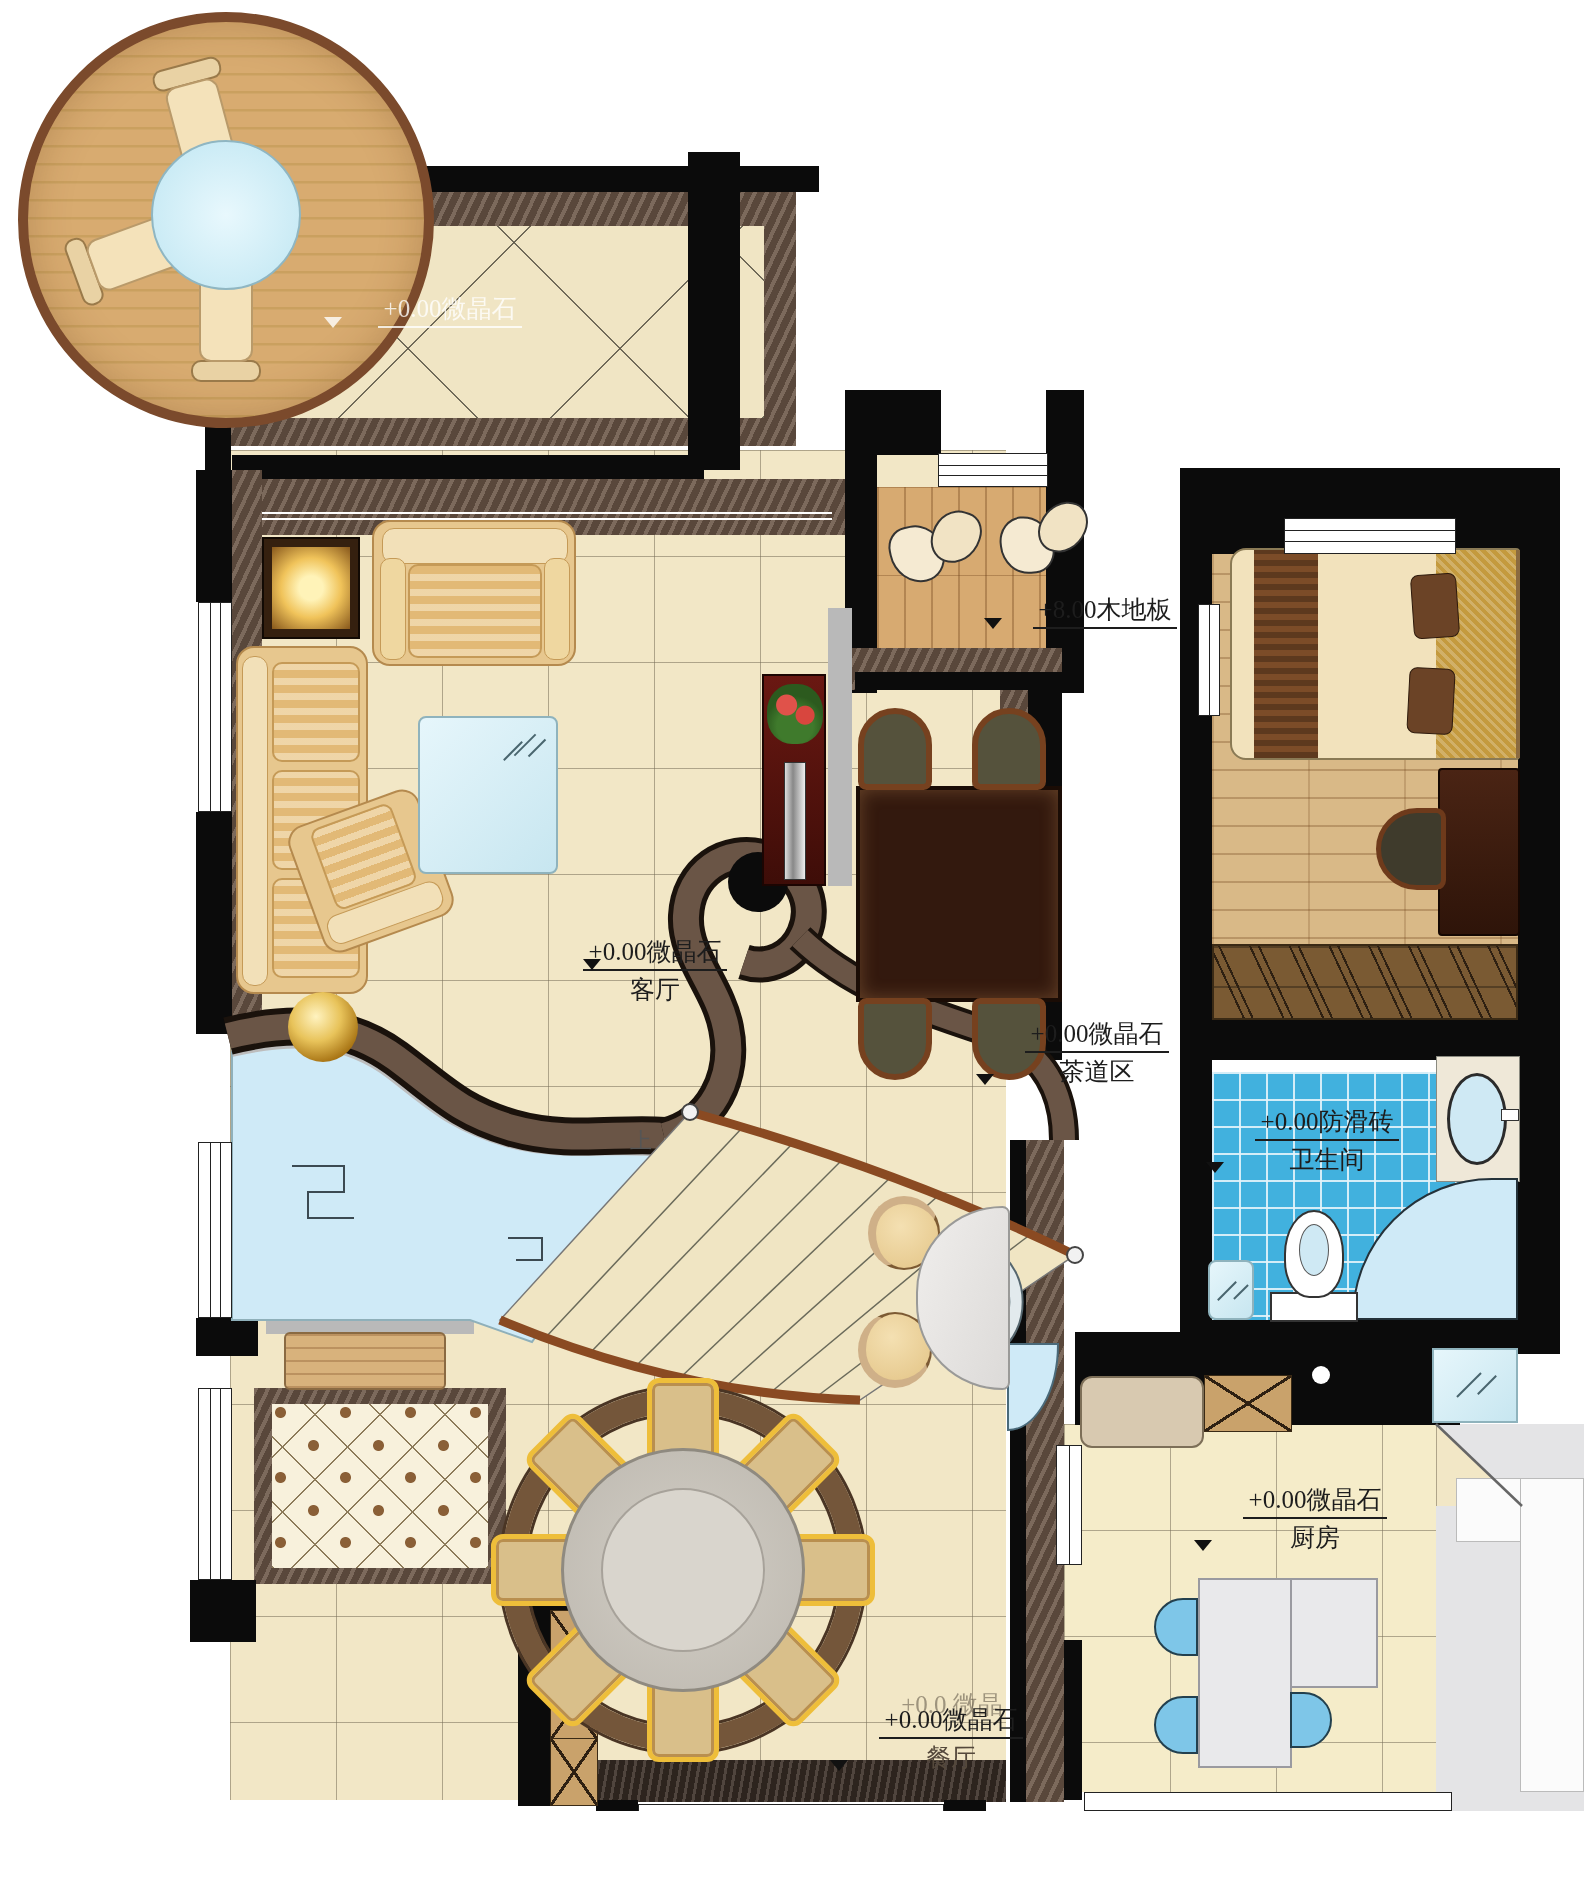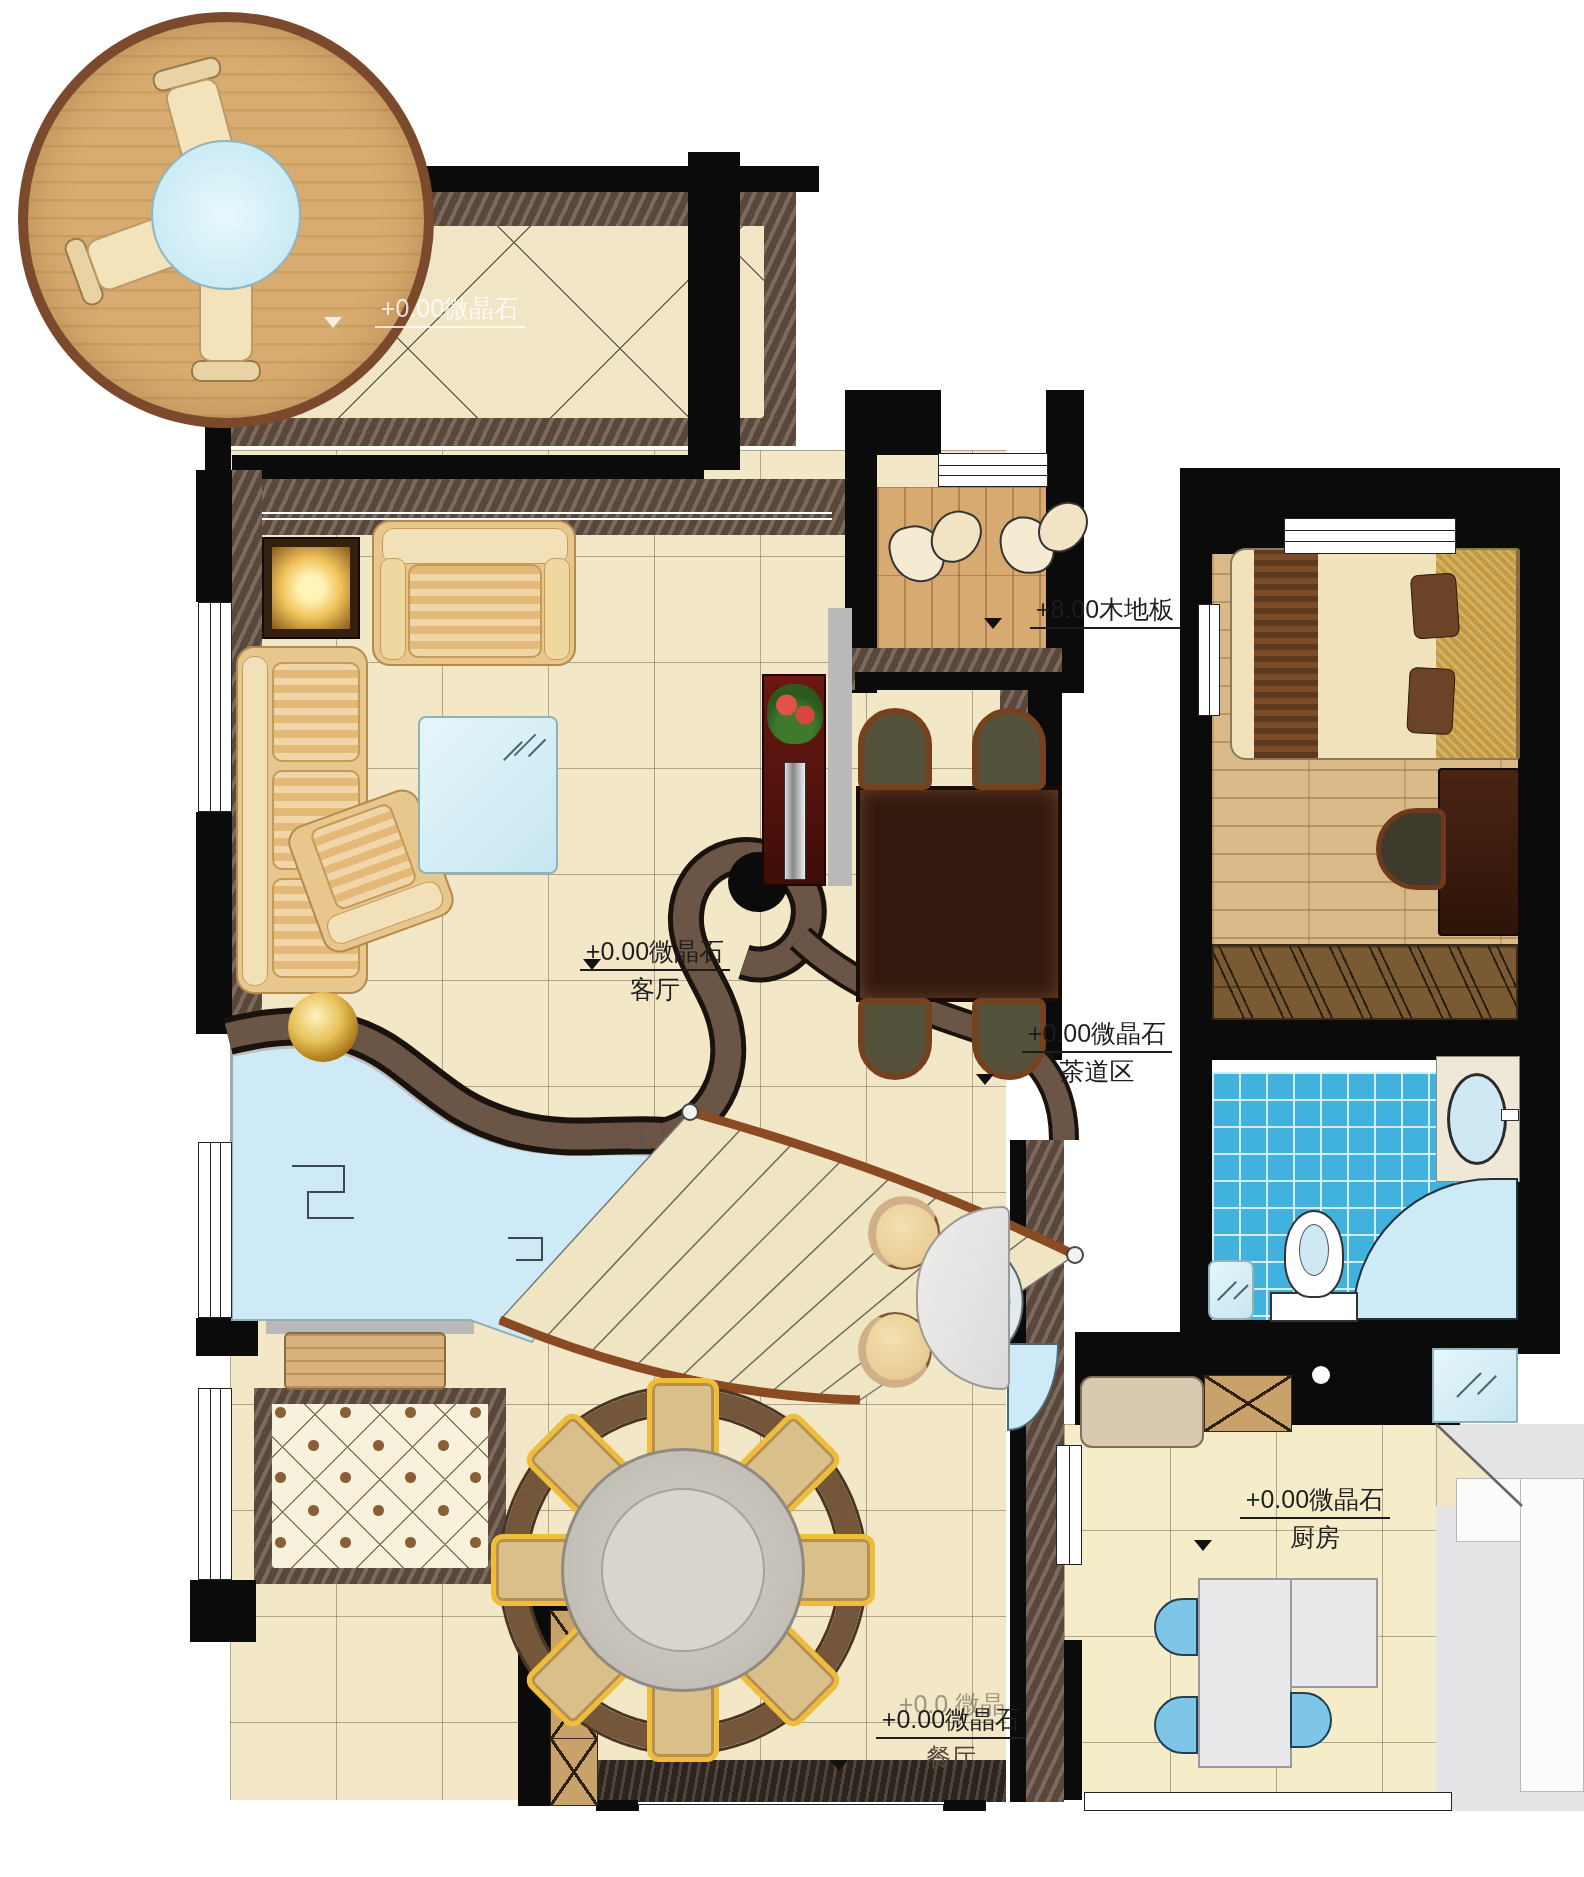--- a/index.html
+++ b/index.html
@@ -1,17 +1,17 @@
 <!DOCTYPE html>
 <html><head>
 <meta charset="utf-8">
 <style>
   html,body{margin:0;padding:0;background:#ffffff;}
   #plan{position:relative;width:1584px;height:1811px;background:#ffffff;overflow:hidden;
-        font-family:Liberation Sans, sans-serif;}
+        font-family:Liberation Serif, serif;}
   .abs{position:absolute;box-sizing:border-box;}
   
   .tile{background-color:#f2e7c6;
     background-image:linear-gradient(rgba(120,110,88,.55) 1px,transparent 1px),
                      linear-gradient(90deg,rgba(120,110,88,.55) 1px,transparent 1px);
     background-size:106px 106px;}
   .diag{background-color:#f0e5c4;
     background-image:repeating-linear-gradient(45deg,rgba(90,85,70,.85) 0 1.5px,transparent 1.5px 150px),
                      repeating-linear-gradient(-45deg,rgba(90,85,70,.85) 0 1.5px,transparent 1.5px 150px);}
   .porchfloor{background-color:#f8f1dc;
@@ -215,20 +215,24 @@
   <div class="abs" style="left:1268px;top:1210px;width:92px;height:112px;z-index:40;">
     <div class="abs" style="left:2px;top:82px;width:88px;height:30px;background:#fff;border:2px solid #333;"></div>
     <div class="abs" style="left:16px;top:0;width:60px;height:88px;background:#fff;border:2px solid #333;border-radius:50% 50% 42% 42%;">
       <div class="abs" style="left:13px;top:12px;width:30px;height:52px;background:#cfe9f4;border:1px solid #555;border-radius:50%;"></div>
     </div>
   </div>
   <div class="abs glass" style="left:1208px;top:1260px;width:46px;height:60px;z-index:40;">
     <span class="slash" style="left:16px;top:16px;height:26px;"></span>
       <span class="slash" style="left:30px;top:20px;height:20px;"></span>
   </div>
+  <div class="abs label" style="left:1222px;top:1108px;width:210px;">
+    <span class="l1">+0.00防滑砖</span><span class="tri"></span>
+    <span class="l2">卫生间</span>
+  </div>
 
   <div class="abs wall" style="left:1075px;top:1332px;width:385px;height:93px;z-index:20;"></div>
   <div class="abs" style="left:1312px;top:1366px;width:18px;height:18px;background:#fff;border-radius:50%;z-index:21;"></div>
   <div class="abs xcell" style="left:1204px;top:1375px;width:88px;height:57px;z-index:22;"></div>
   <div class="abs glass" style="left:1432px;top:1348px;width:86px;height:75px;z-index:22;border-radius:0;">
     <span class="slash" style="left:34px;top:18px;height:34px;"></span>
       <span class="slash" style="left:52px;top:22px;height:26px;"></span>
   </div>
   <div class="abs" style="left:1080px;top:1376px;width:124px;height:72px;background:#d8c9b0;border:2px solid #7d6f58;border-radius:12px;z-index:22;"></div>
   <div class="abs" style="left:1198px;top:1578px;width:94px;height:190px;background:#e9e9eb;border:2px solid #9a9aa0;z-index:40;"></div>

